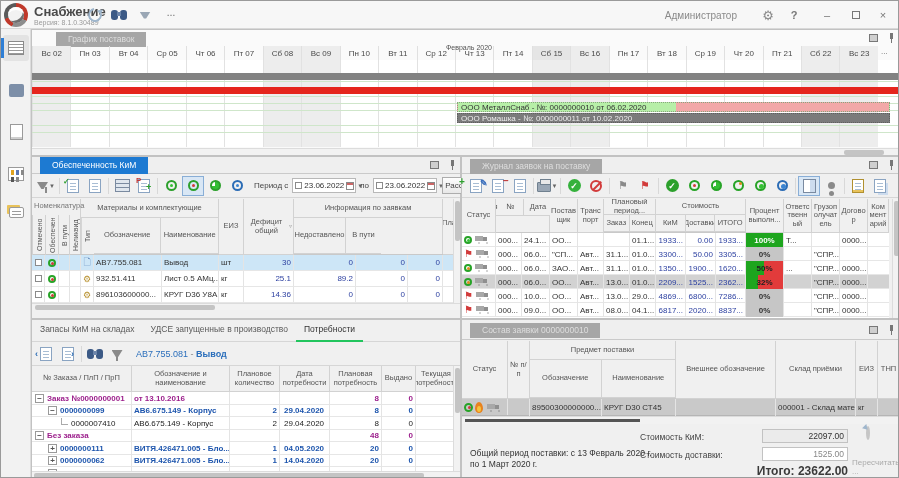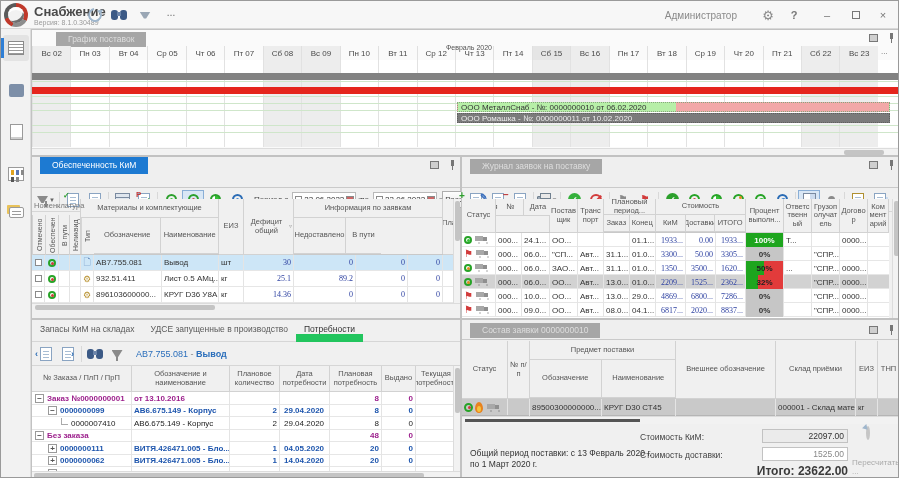--- a/index.html
+++ b/index.html
@@ -28,21 +28,21 @@
   .ric-grid{width:16px;height:14px;border:1px solid #8a8a8a;background:
      repeating-linear-gradient(180deg,#fff 0 2px,#9a9a9a 2px 3px),#fff;}
   .ric-books{width:15px;height:13px;background:#7d8fa8;box-shadow:-2px-2px 0 #9fb0c6;border-radius:2px;}
   .ric-doc{width:13px;height:16px;border:1px solid #9a9a9a;background:#fff;box-shadow:inset 0 -4px 0 -2px #cfcfcf;}
   .ric-kanban{width:16px;height:14px;border:1px solid #9a9a9a;background:#fff;position:relative;}
   .ric-kanban::before{content:"";position:absolute;left:2px;top:2px;width:3px;height:5px;background:#e0a320;box-shadow:5px 0 0 #5b77b5,10px 0 0 #888,5px 7px 0 #888,0 7px 0 #555;}
   .ric-chat{width:15px;height:11px;border:1px solid #9a9a9a;background:#fdfdfd;border-radius:2px;position:relative;box-shadow:-3px -3px 0 -1px #e8c25a;}
   .ric-chat::before{content:"";position:absolute;left:2px;top:3px;width:9px;height:1px;background:#9a9a9a;box-shadow:0 3px 0 #9a9a9a;}
   
   .panel{position:absolute;background:#f0f0f0;border:1px solid #c2c2c2;}
-  .ptabs{position:relative;height:31px;background:#efefef;border-bottom:1px solid #cacaca;}
+  .ptabs{position:relative;height:17px;background:#efefef;border-bottom:1px solid #cacaca;}
   .tab-gray{position:absolute;top:2px;height:15px;padding:2px 12px 0;background:#a6a6a6;color:#dedede;font-size:8.5px;white-space:nowrap;}
   .tab-blue{position:absolute;top:0;height:17px;padding:3px 12px 0;background:#1d7ad2;color:#fff;font-size:8.5px;white-space:nowrap;}
   .wbtns{position:absolute;right:4px;top:3px;display:flex;gap:10px;align-items:center;}
   .wbtn-restore{width:9px;height:8px;border:1px solid #777;background:#cfcfcf;}
   .pin{width:7px;height:10px;position:relative;}
   .pin::before{content:"";position:absolute;left:2px;top:0;width:3px;height:6px;background:#777;}
   .pin::after{content:"";position:absolute;left:3px;top:6px;width:1px;height:4px;background:#777;}
   
   .tbar{position:relative;height:24px;background:#f0f0f0;border-bottom:1px solid #d6d6d6;display:flex;align-items:center;padding-left:3px;}
   .tbi{width:22px;height:20px;display:flex;align-items:center;justify-content:center;position:relative;flex:none;}
@@ -72,42 +72,42 @@
   .truck{position:relative;width:13px;height:7px;margin-left:2px;}
   .truck::before{content:"";position:absolute;left:0;top:0;width:8px;height:5px;background:#a8a8a8;}
   .truck::after{content:"";position:absolute;left:8px;top:1px;width:4px;height:4px;background:#8f8f8f;box-shadow:-6px 4px 0 -1.5px #555,2px 4px 0 -1.5px #555;}
   .flame{width:8px;height:11px;background:#e8821e;border-radius:50% 50% 50% 50%/60% 60% 40% 40%;position:relative;}
   .flame::before{content:"";position:absolute;left:2px;top:4px;width:4px;height:6px;background:#f5c33c;border-radius:50%;}
   .refresh{width:14px;height:14px;border:2px solid #9fb6cc;border-radius:50%;border-top-color:transparent;position:relative;transform:rotate(35deg);}
   .refresh::before{content:"";position:absolute;right:-3px;top:-2px;border:3px solid transparent;border-left:5px solid #9fb6cc;transform:rotate(45deg);}
   
   .th{background:#f0f0f0;color:#555;font-size:7.5px;display:flex;align-items:center;justify-content:center;text-align:center;border-right:1px solid #d2d2d2;border-bottom:1px solid #d2d2d2;overflow:hidden;line-height:1.15;padding:0 1px;}
   .cell{display:flex;align-items:center;border-right:1px solid #e4e4e4;overflow:hidden;white-space:nowrap;padding:0 2px;font-size:8px;}
-  .num{justify-content:flex-end;color:#2b3fa0;font-family:Liberation Serif, serif;}
+  .num{justify-content:flex-end;color:#2b3fa0;}
   .rowline{display:flex;border-bottom:1px solid #e6e6e6;background:#fff;}
   .vscroll{position:absolute;width:7px;background:#f2f2f2;border-left:1px solid #dcdcdc;}
   .vscroll .vthumb{position:absolute;left:1px;width:5px;background:#c4c4c4;border-radius:2px;}
   .hscroll{position:absolute;height:7px;background:#f2f2f2;border-top:1px solid #dcdcdc;}
   .hscroll .hthumb{position:absolute;top:1px;height:5px;background:#c4c4c4;border-radius:2px;}
   .rot{writing-mode:vertical-rl;transform:rotate(180deg);font-size:7px;color:#555;display:flex;align-items:center;justify-content:center;border-right:1px solid #d2d2d2;overflow:hidden;}
   
   #gantt-days{position:absolute;left:0;top:16px;height:14px;width:846px;}
   .gday{position:absolute;top:0;height:14px;font-size:8px;color:#4a4a4a;display:flex;align-items:center;justify-content:center;border-left:1px solid #e0e0e0;}
   #gantt-rows{position:absolute;left:0;top:30px;width:866px;height:87px;background:#fff;overflow:hidden;}
   .gcol{position:absolute;top:0;height:87px;border-left:1px solid #e2e2e2;}
   .gcol.wkend{background:#ededed;}
   .glines{position:absolute;left:0;top:0;width:866px;height:87px;
      background:repeating-linear-gradient(180deg,transparent 0 6.5px,#cfe6ca 6.5px 7.3px);}
   .gband{position:absolute;left:0;width:866px;}
   .gbar{position:absolute;height:10px;font-size:8px;line-height:10px;white-space:nowrap;overflow:hidden;padding-left:3px;}
   
   .exp{flex:none;width:9px;height:9px;border:1px solid #9a9a9a;background:#fff;font-size:8px;line-height:7px;text-align:center;color:#555;margin-right:3px;}
   .leafmark{flex:none;width:7px;height:7px;border-left:1px solid #aaa;border-bottom:1px solid #aaa;margin:0 3px 4px 0;}
   .ntab{font-size:8.5px;color:#5a5a5a;padding:4px 8px 0;height:22px;}
-  .ntab.active{color:#333;border-bottom:8px solid #22c55e;}
+  .ntab.active{color:#333;border-bottom:2px solid #22c55e;}
   
   .datefield{height:15px;background:#fff;border:1px solid #b8b8b8;display:flex;align-items:center;font-size:8px;padding:0 2px;gap:2px;}
   .chk{width:7px;height:7px;border:1px solid #8a8a8a;background:#fff;flex:none;}
   .calic{width:8px;height:8px;border:1px solid #8a8a8a;background:linear-gradient(180deg,#c66 0 2px,#fff 2px);flex:none;}
   .btn{background:linear-gradient(180deg,#fdfdfd,#e8e8e8);border:1px solid #adadad;font-size:8px;color:#444;display:flex;align-items:center;justify-content:center;}
   .sumfield{position:absolute;height:14px;border:1px solid #c2c2c2;font-size:8.5px;display:flex;align-items:center;justify-content:flex-end;padding:0 3px;color:#333;}
 </style>
 </head>
 <body>
 
@@ -565,21 +565,21 @@
             </span>
             <span class="truck"></span>
           </div>
           <div class="cell" style="width: 26px; height: 14px;">000...</div>
           <div class="cell" style="width: 28px; height: 14px;">06.0...</div>
           <div class="cell" style="width: 28px; height: 14px;">ЗАО...</div>
           <div class="cell" style="width: 26px; height: 14px;">Авт...</div>
           <div class="cell" style="width: 26px; height: 14px;">31.1...</div>
           <div class="cell" style="width: 26px; height: 14px;">01.0...</div>
           <div class="cell num" style="width: 30px; height: 14px;">1350...</div>
-          <div class="cell num" style="width: 30px; height: 14px;">3500...</div>
+          <div class="cell num" style="width: 30px; height: 14px;">1900...</div>
           <div class="cell num" style="width: 30px; height: 14px;">1620...</div>
           <div class="cell" style="width: 38px; height: 14px; justify-content: center; font-weight: bold; background: linear-gradient(90deg, rgb(30, 165, 30) 0px, rgb(30, 165, 30) 50%, rgb(226, 59, 59) 50%); color: rgb(34, 34, 34);">50%</div>
           <div class="cell" style="width: 28px; height: 14px;">...</div>
           <div class="cell" style="width: 28px; height: 14px;">"СПР...</div>
           <div class="cell" style="width: 28px; height: 14px;">0000...</div>
           <div class="cell" style="width: 21px; height: 14px; border-right: none;"></div>
         </div>
         <div class="rowline" style="height: 14px; background: rgb(210, 210, 210);">
           <div class="cell" style="width: 34px; gap: 1px;">
             <span class="ring" style="width: 8px; height: 8px; border-width: 2px;">

